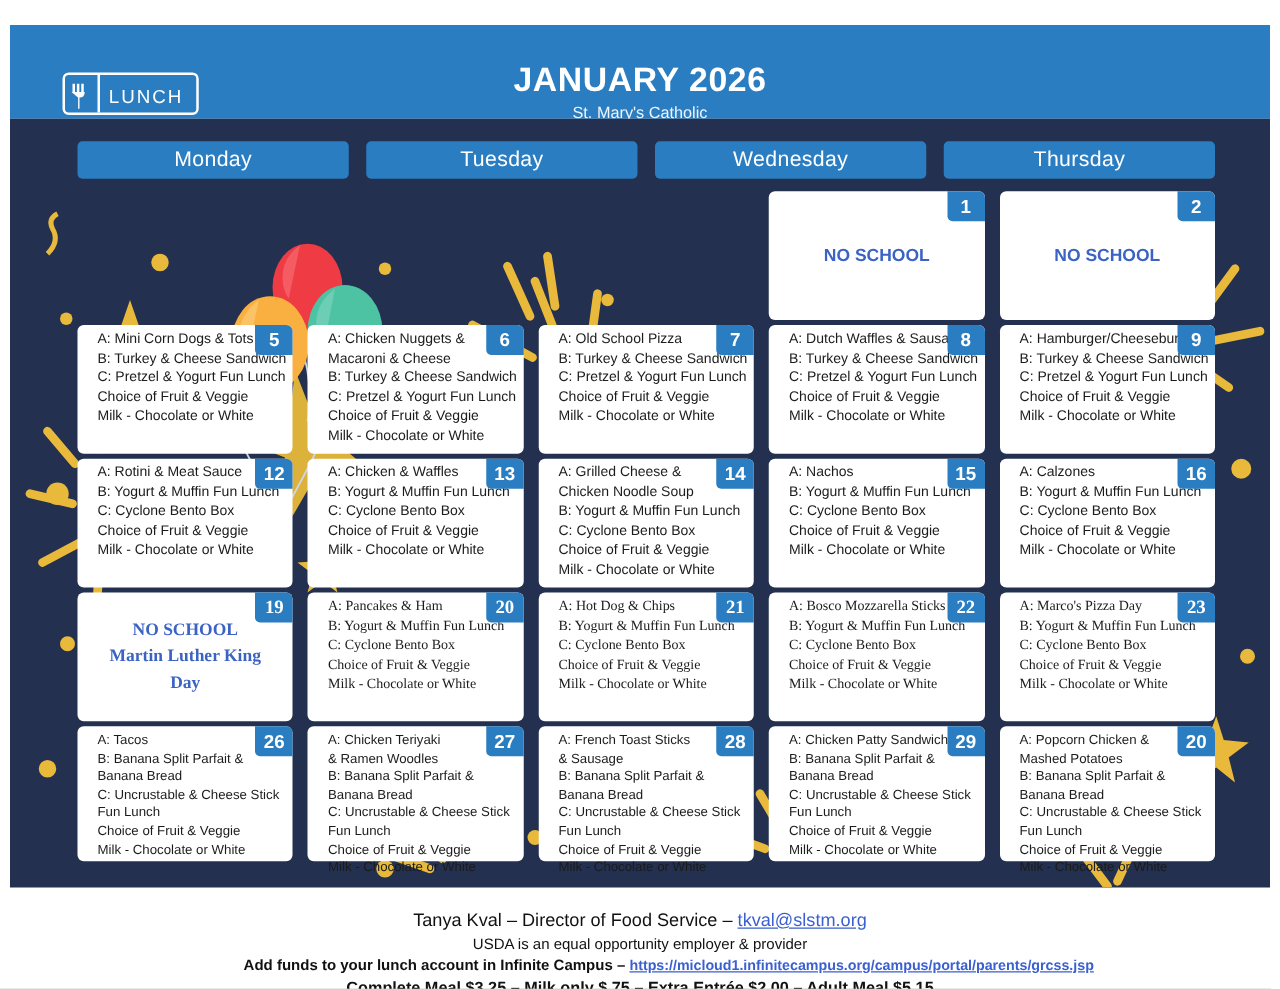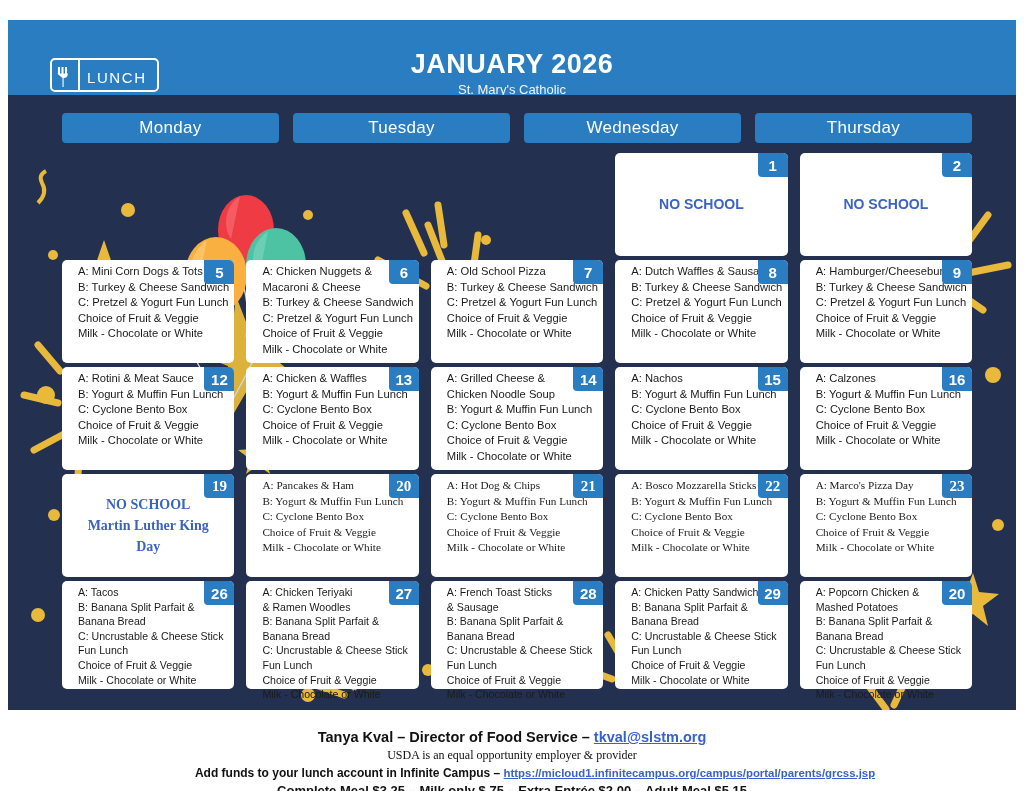--- a/index.html
+++ b/index.html
@@ -95,22 +95,22 @@
     display:flex;flex-direction:column;align-items:center;justify-content:center;
     color:#3b63c4;font-size:14px;font-weight:bold;line-height:21px;text-align:center;
   }
   .w5 .menu{font-size:10.6px;line-height:14.6px;}
 
   
   .footer{
     position:absolute;left:0;top:712px;width:1024px;text-align:center;
     color:#111111;
   }
-  .f1{font-size:14.5px;font-weight:bold;margin-top:17px;}
-  .f2{font-size:12px;font-weight:400;margin-top:3px;font-family:Liberation Serif, serif;}
+  .f1{font-size:14.5px;font-weight:normal;margin-top:17px;}
+  .f2{font-size:12px;font-weight:400;margin-top:3px;}
   .f3{font-size:12px;font-weight:bold;margin-top:3px;padding-left:46px;}
   .f4{font-size:13px;font-weight:bold;margin-top:3px;}
   .lnk{color:#3a5fd0;text-decoration:underline;}
   .lnk.small{font-weight:bold;font-size:11.4px;}
 </style>
 </head>
 <body>
 
 <div class="page">
 

